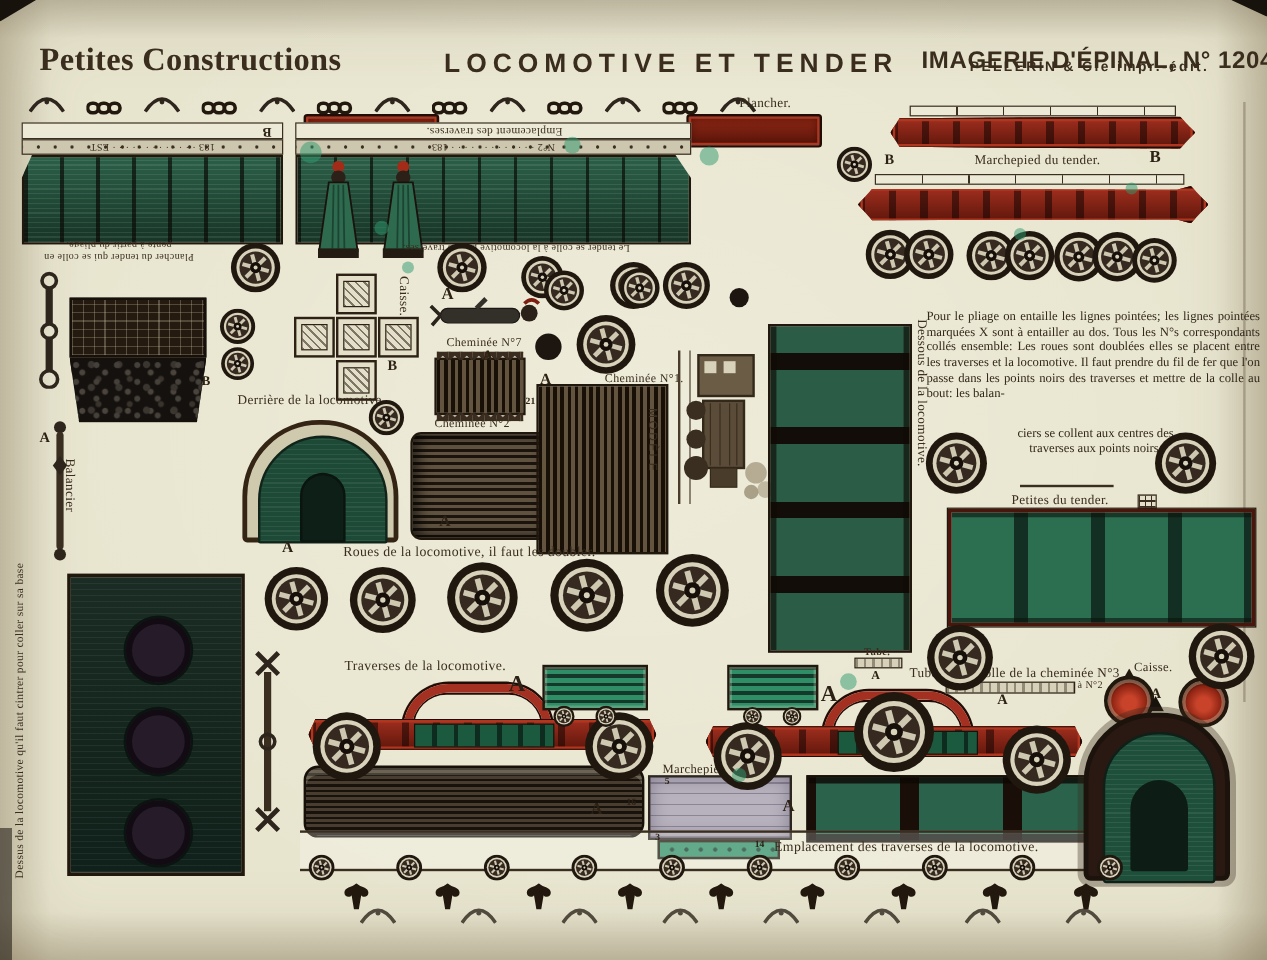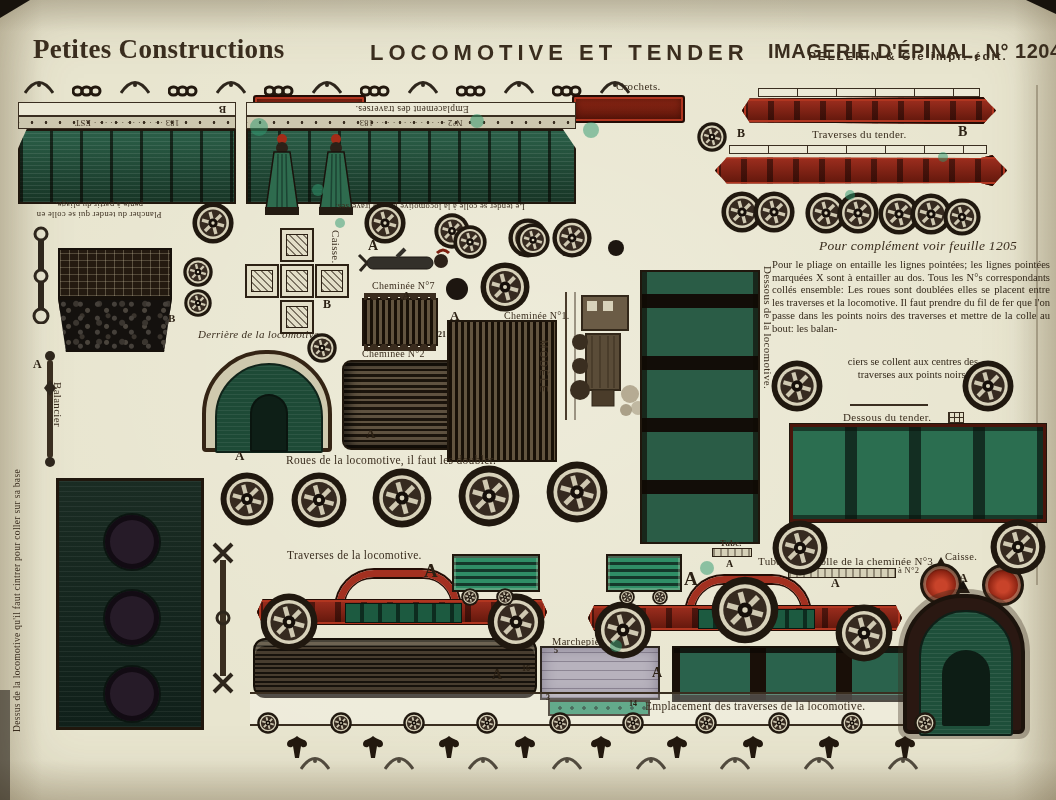--- a/index.html
+++ b/index.html
@@ -256,21 +256,21 @@
         </svg></div>
       <div class="abs" style="left: 804px; top: 676px; opacity: 0.8;"><svg width="30" height="14" viewBox="0 0 30 14">
           <path d="M1 13 Q15 -8 29 13" fill="none" stroke="#2e261c" stroke-width="3"></path>
           <circle cx="15" cy="5" r="2" fill="#2e261c"></circle>
         </svg></div>
       <div class="abs" style="left: 888px; top: 676px; opacity: 0.8;"><svg width="30" height="14" viewBox="0 0 30 14">
           <path d="M1 13 Q15 -8 29 13" fill="none" stroke="#2e261c" stroke-width="3"></path>
           <circle cx="15" cy="5" r="2" fill="#2e261c"></circle>
         </svg></div>
     </div>
-  <div class="lab" style="left:616px;top:80px;">Crochets.</div>
+  <div class="lab" style="left:616px;top:80px;">Plancher.</div>
 
   <div class="abs red-bar" style="left:253px;top:95px;width:113px;height:28px;"></div>
   <div class="abs red-bar" style="left:572px;top:95px;width:113px;height:28px;"></div>
 
   <div class="abs" style="left:18px;top:102px;width:218px;height:102px;">
     <div class="strip-white abs" style="left:0;top:0;width:218px;height:14px;"></div>
     <div class="strip-dotted abs" style="left:0;top:14px;width:218px;height:13px;">
       <div class="lab small flip center" style="left:0;top:1px;width:216px;">183 · · · · · · · · · · · · · EST</div>
     </div>
     <div class="green-body abs" style="left:0;top:27px;width:218px;height:75px;clip-path:polygon(0 100%,0 26%,4% 0,100% 0,100% 100%);"></div>
@@ -301,21 +301,21 @@
 <rect x="3" y="74" width="34" height="8" fill="#241b12"></rect>
       </svg></div>
 
   <div class="lab small flip center" style="left:28px;top:200px;width:142px;white-space:normal;line-height:10px;">Plancher du tender qui se colle en pente à partir du pliage.</div>
   <div class="lab small flip center" style="left:330px;top:202px;width:200px;">Le tender se colle à la locomotive par les traverses.</div>
 
   <div class="abs tick-strip" style="left:758px;top:88px;width:222px;height:9px;"></div>
   <div class="abs red-trav" style="left:742px;top:97px;width:254px;height:27px;clip-path:polygon(0 50%,3% 6%,95% 0,100% 50%,95% 100%,3% 94%);"></div>
   <div class="abs tick-strip" style="left:729px;top:145px;width:258px;height:9px;"></div>
   <div class="abs red-trav" style="left:715px;top:155px;width:292px;height:31px;clip-path:polygon(0 50%,4% 8%,91% 10%,95% 0,100% 50%,95% 100%,91% 90%,4% 92%);"></div>
-  <div class="lab" style="left:812px;top:128px;">Traverses du tender.</div>
+  <div class="lab" style="left:812px;top:128px;">Marchepied du tender.</div>
 
   <div class="abs" id="linkage" style="left:26px;top:226px;"><svg width="30" height="98" viewBox="0 0 30 98">
 <circle cx="15" cy="8" r="6" fill="none" stroke="#2e261c" stroke-width="3"></circle>
 <rect x="12" y="14" width="6" height="30" fill="#2e261c"></rect>
 <circle cx="15" cy="50" r="6" fill="none" stroke="#2e261c" stroke-width="3"></circle>
 <rect x="12" y="56" width="6" height="28" fill="#2e261c"></rect>
 <circle cx="15" cy="90" r="7" fill="none" stroke="#2e261c" stroke-width="3"></circle>
       </svg></div>
   <div class="abs coal-grid" style="left:58px;top:248px;width:114px;height:50px;"></div>
   <div class="abs coal" style="left:58px;top:298px;width:114px;height:54px;"></div>
@@ -363,21 +363,21 @@
   <div class="abs vstripes" style="left:362px;top:298px;width:76px;height:48px;">
     <div class="zigzag-top"></div>
     <div class="zigzag-bot"></div>
   </div>
   <div class="lab" style="left:362px;top:348px;font-size:10px;">Cheminée N°2</div>
   <div class="abs hstripes" style="left:342px;top:360px;width:120px;height:90px;"></div>
 
   <div class="lab" style="left:504px;top:310px;font-size:10px;">Cheminée N°1.</div>
   <div class="abs vstripes" style="left:447px;top:320px;width:110px;height:142px;"></div>
 
-  <div class="lab" style="left:198px;top:328px;font-style:italic;">Derrière de la locomotive</div>
+  <div class="lab" style="left:198px;top:328px;">Derrière de la locomotive</div>
   <div class="abs arch-outer" style="left:202px;top:350px;width:130px;height:102px;">
     <div class="arch-inner" style="left:9px;top:9px;width:104px;height:86px;"></div>
     <div class="arch-core" style="left:44px;top:40px;width:34px;height:54px;"></div>
   </div>
 
   <div class="lab vert sans" style="left:538px;top:340px;font-size:10px;letter-spacing:2px;">MODÈLE</div>
   <div class="abs" id="modele" style="left:556px;top:290px;"><svg width="94" height="132" viewBox="0 0 94 132">
 <line x1="10" y1="2" x2="10" y2="130" stroke="#4a3c2c" stroke-width="2"></line>
 <line x1="19" y1="2" x2="19" y2="130" stroke="#4a3c2c" stroke-width="1"></line>
 <rect x="26" y="6" width="46" height="34" fill="#6b5c46" stroke="#33281a" stroke-width="2"></rect>
@@ -393,25 +393,24 @@
         <circle cx="24" cy="76" r="8" fill="#3a2e20"></circle>
         <circle cx="24" cy="100" r="10" fill="#3a2e20"></circle>
 <circle cx="74" cy="104" r="9" fill="#a89b82" opacity="0.8"></circle>
         <circle cx="82" cy="118" r="7" fill="#b5ab94" opacity="0.8"></circle>
 <circle cx="70" cy="120" r="6" fill="#9a8d74" opacity="0.8"></circle>
       </svg></div>
 
   <div class="abs dessous-strip" style="left:640px;top:270px;width:120px;height:274px;"></div>
   <div class="lab vert" style="left:762px;top:266px;">Dessous de la locomotive.</div>
 
-  <div class="lab center" style="left:788px;top:238px;width:260px;font-size:13.5px;font-style:italic;">Pour complément voir feuille 1205</div>
   <div class="instr" style="left:772px;top:259px;width:278px;">Pour le pliage on entaille les lignes pointées; les lignes pointées marquées X sont à entailler au dos. Tous les N°s correspondants collés ensemble: Les roues sont doublées elles se placent entre les traverses et la locomotive. Il faut prendre du fil de fer que l'on passe dans les points noirs des traverses et mettre de la colle au bout: les balan-</div>
   <div class="instr2" style="left:828px;top:356px;width:170px;">ciers se collent aux centres des traverses aux points noirs.</div>
   <div class="rule" style="left:850px;top:404px;width:78px;"></div>
-  <div class="lab" style="left:843px;top:411px;">Dessous du tender.</div>
+  <div class="lab" style="left:843px;top:411px;">Petites du tender.</div>
   <div class="abs grid-icon" style="left:948px;top:412px;width:16px;height:12px;"></div>
   <div class="abs panel-green-cells" style="left:790px;top:424px;width:256px;height:98px;"></div>
 
   <div class="lab" style="left:286px;top:454px;font-size:11.5px;">Roues de la locomotive, il faut les doubler.</div>
 
   <div class="lab" style="left:287px;top:549px;font-size:11.5px;">Traverses de la locomotive.</div>
   <div class="abs arc-hump" style="left:336px;top:570px;width:124px;height:38px;"></div>
   <div class="abs red-trav" style="left:257px;top:598px;width:290px;height:28px;clip-path:polygon(0 50%,2% 4%,98% 4%,100% 50%,98% 96%,2% 96%);"></div>
   <div class="abs green-insert" style="left:345px;top:603px;width:115px;height:18px;"></div>
 

